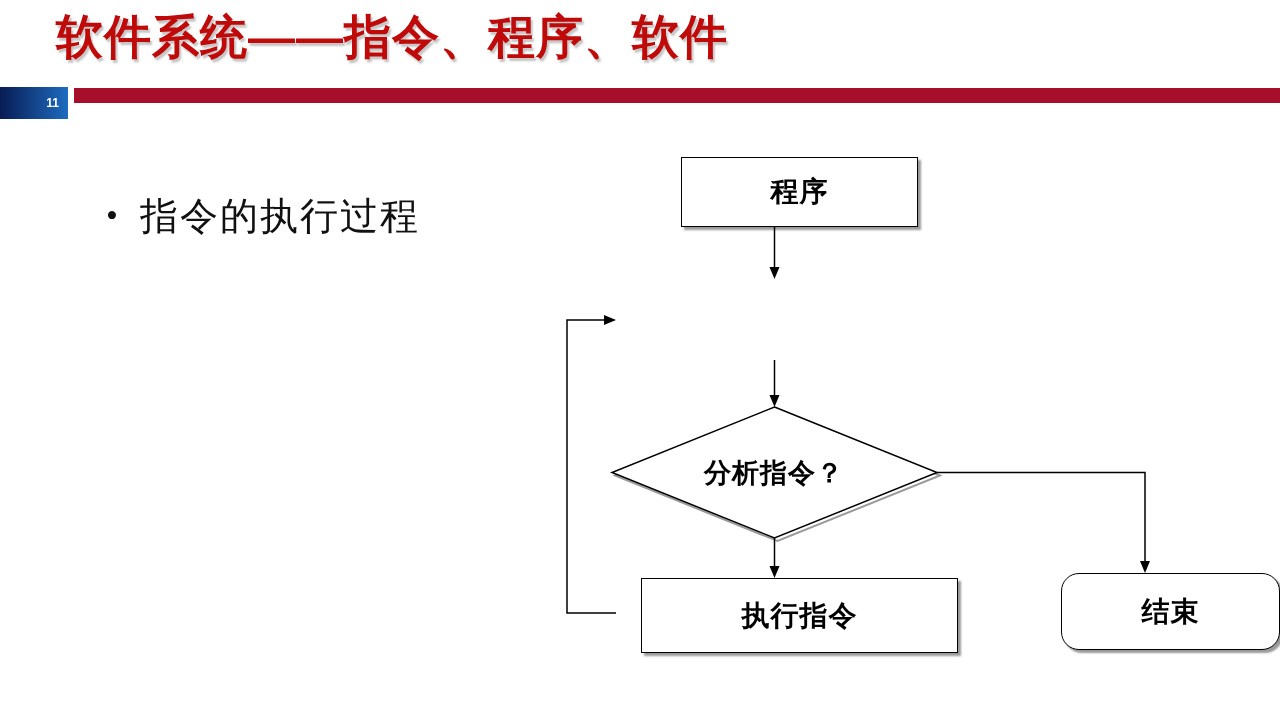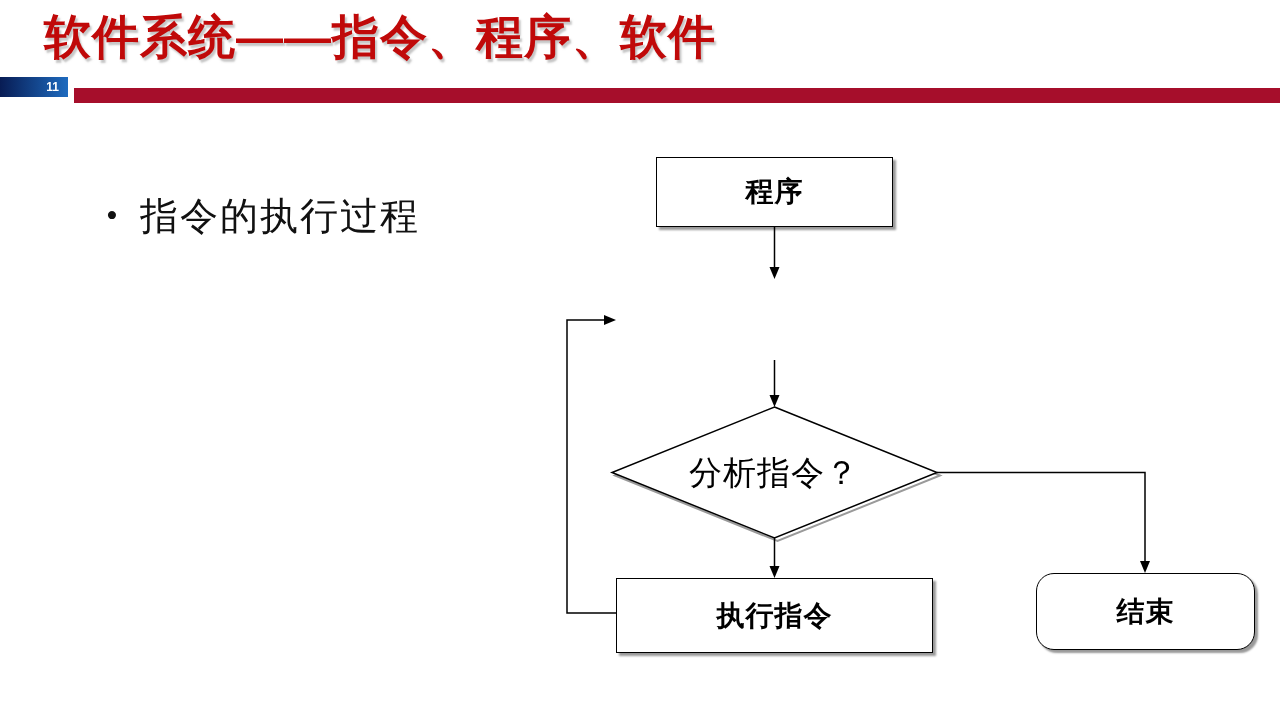--- a/index.html
+++ b/index.html
@@ -4,28 +4,28 @@
 <style>
   html,body{margin:0;padding:0;}
   body{
     width:1280px;height:720px;position:relative;overflow:hidden;
     background:#ffffff;font-family:"Liberation Sans",sans-serif;
     --title-red:#C00909;--bar-red:#A60E2B;
     --badge-start:#081C54;--badge-end:#1E6BBF;
   }
   .slide{position:absolute;inset:0;}
   .title{
-    position:absolute;left:44px;top:6px;margin:0;
+    position:absolute;left:56px;top:6px;margin:0;
     font-size:47px;font-weight:800;letter-spacing:1px;
     color:var(--title-red);
     text-shadow:2px 3px 2px rgba(150,150,150,0.55);
     font-family:"Liberation Sans",sans-serif;white-space:nowrap;
   }
   .page-badge{
-    position:absolute;left:0;top:77px;width:68px;height:20px;
+    position:absolute;left:0;top:87px;width:68px;height:32px;
     background:linear-gradient(to right,var(--badge-start),var(--badge-end));
     color:#fff;font-size:12px;font-weight:bold;
     display:flex;align-items:center;justify-content:flex-end;
     padding-right:9px;box-sizing:border-box;padding-left:32px;
   }
   .title-bar{
     position:absolute;left:74px;top:88px;width:1206px;height:15px;
     background:var(--bar-red);
   }
   .bullet-row{
@@ -36,28 +36,28 @@
   }
   .bullet-dot{font-size:34px;line-height:48px;margin-right:22px;}
   .bullet-text{font-size:38px;line-height:48px;letter-spacing:2px;text-align:right;}
   .connectors{position:absolute;left:0;top:0;pointer-events:none;}
   .node{
     position:absolute;background:#fff;border:1.5px solid #000;
     box-shadow:3px 3px 2px rgba(0,0,0,0.40);
     display:flex;align-items:center;justify-content:center;
     font-family:"Liberation Serif","DejaVu Serif",serif;
     font-weight:bold;font-size:28px;color:#000;
-    box-sizing:border-box;letter-spacing:1px;white-space:nowrap;
+    box-sizing:border-box;letter-spacing:1px;white-space:nowrap;margin-left:25px;
   }
   .node.rounded{border-radius:18px;}
   .diamond-label{
     position:absolute;left:624px;top:456px;width:300px;height:34px;
     display:flex;align-items:center;justify-content:center;
     font-family:"Liberation Serif","DejaVu Serif",serif;
-    font-weight:normal;font-size:33px;color:#000;letter-spacing:1px;
+    font-weight:bold;font-size:27px;color:#000;letter-spacing:1px;
     white-space:nowrap;
   }
 </style>
 </head>
 <body style="--title-red: #C00909; --bar-red: #A60E2B; --badge-start: #081C54; --badge-end: #1E6BBF;">
 
 <div class="slide">
 
   <h1 class="title">软件系统——指令、程序、软件</h1>
 

